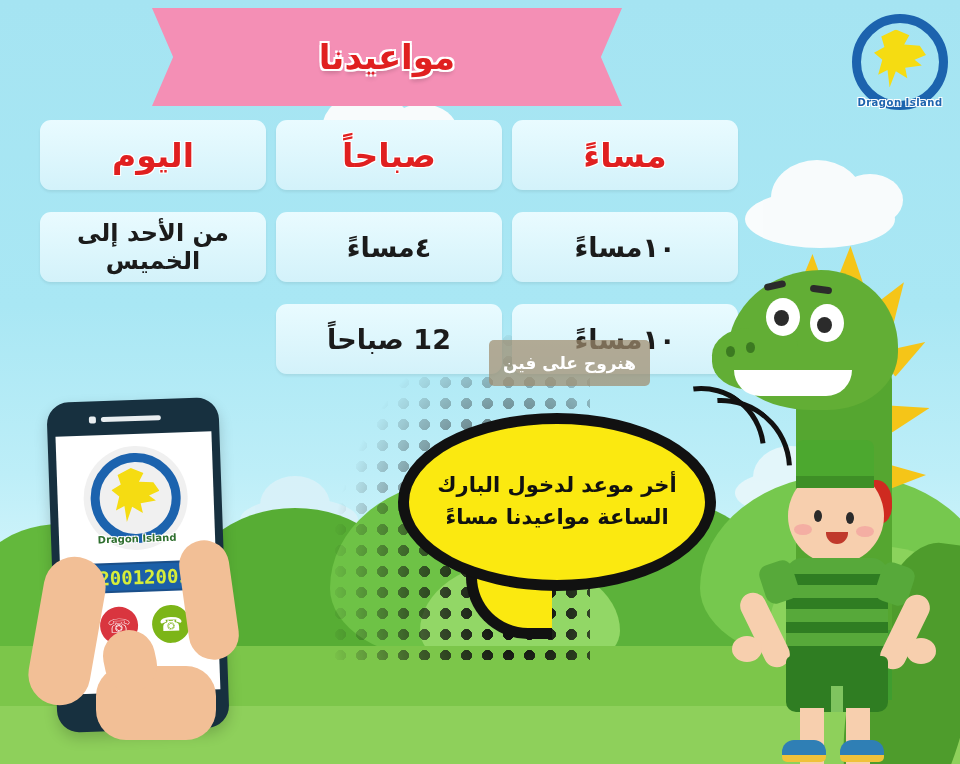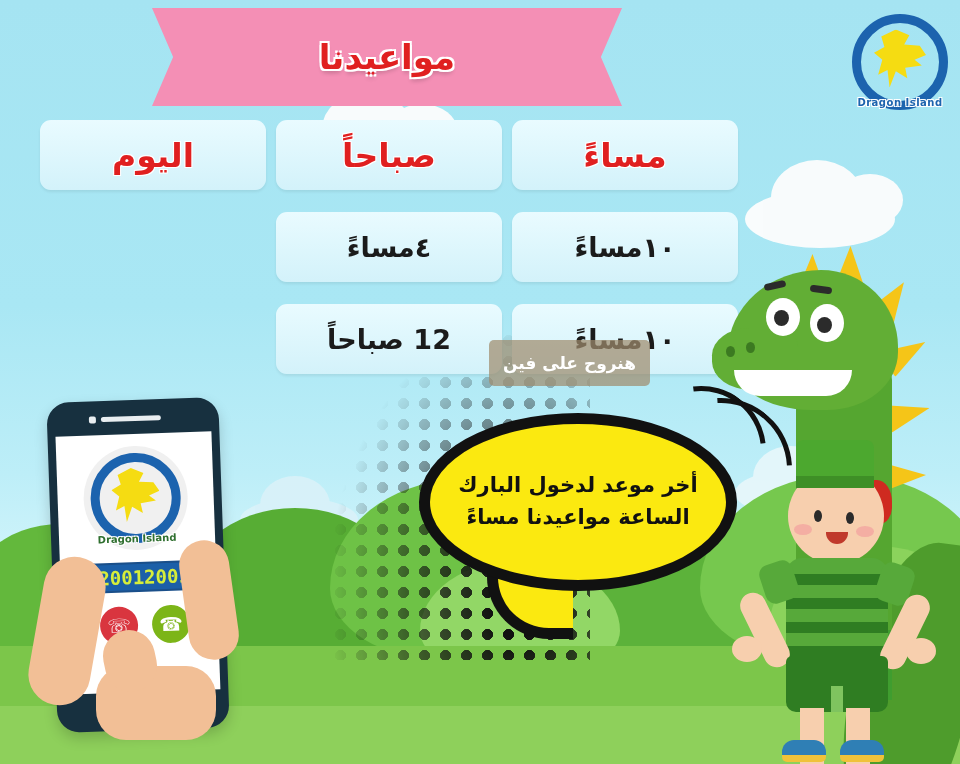--- a/index.html
+++ b/index.html
@@ -84,21 +84,21 @@
       display:flex;align-items:center;justify-content:center;
       font-family:"DejaVu Sans Mono","Liberation Mono",monospace;
       font-size:19px;font-weight:bold;color:#d7ee3a;letter-spacing:0;}
   .phone .btnrow{position:absolute;left:28px;top:172px;width:100px;height:40px;display:flex;gap:14px;}
   .callbtn{width:38px;height:38px;border-radius:50%;display:flex;align-items:center;justify-content:center;color:#fff;font-size:19px;}
   .callbtn.accept{background:#7cb518;}
   .callbtn.decline{background:#d9353f;}
   .hand{position:absolute;background:#f2bf96;border-radius:40px;}
 
   
-  .bubble{position:absolute;left:419px;top:413px;width:318px;height:178px;}
+  .bubble{position:absolute;left:398px;top:413px;width:318px;height:178px;}
   .bubble .ell{position:absolute;inset:0;background:#fbe910;border-radius:50%;
       border:11px solid #111;box-sizing:border-box;}
   .bubble .tail{position:absolute;left:68px;top:140px;width:86px;height:86px;background:#fbe910;
       border-left:11px solid #111;border-bottom:11px solid #111;box-sizing:border-box;
       transform:rotate(32deg) skewX(-14px);border-radius:0 0 0 72%;}
   .bubble .btxt{position:absolute;inset:0;display:flex;flex-direction:column;
       align-items:center;justify-content:center;gap:4px;
       font-size:21px;font-weight:bold;color:#111;direction:rtl;text-align:center;line-height:1.32;}
   .arc{position:absolute;border:5px solid #111;border-radius:50%;
        border-color:#111 transparent transparent transparent;}
@@ -194,20 +194,21 @@
 
   <div class="table">
     <div class="trow">
       <div class="cell head">مساءً</div>
       <div class="cell head">صباحاً</div>
       <div class="cell head">اليوم</div>
     </div>
     <div class="trow">
       <div class="cell">١٠مساءً</div>
       <div class="cell">٤مساءً</div>
+      <div class="cell day">من الأحد إلى الخميس</div>
     </div>
     <div class="trow">
       <div class="cell">١٠مساءً</div>
       <div class="cell">12 صباحاً</div>
     </div>
   </div>
 
   <div class="dragon">
     <div class="spike" style="left:96px;top:44px;width:30px;height:40px;"></div>
     <div class="spike" style="left:134px;top:36px;width:30px;height:42px;"></div>

